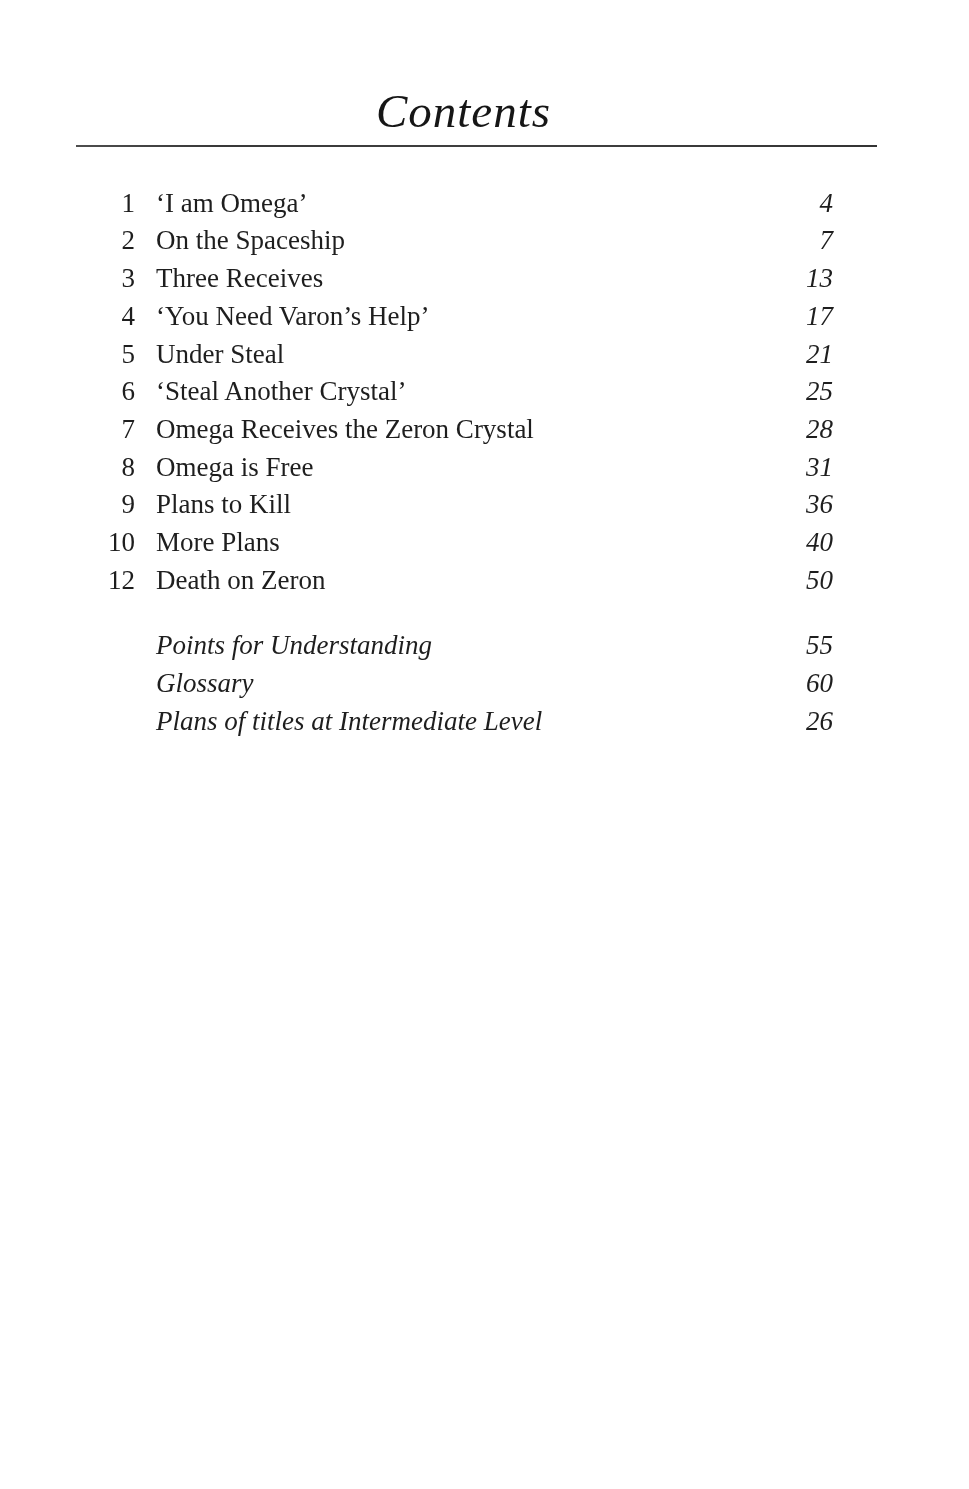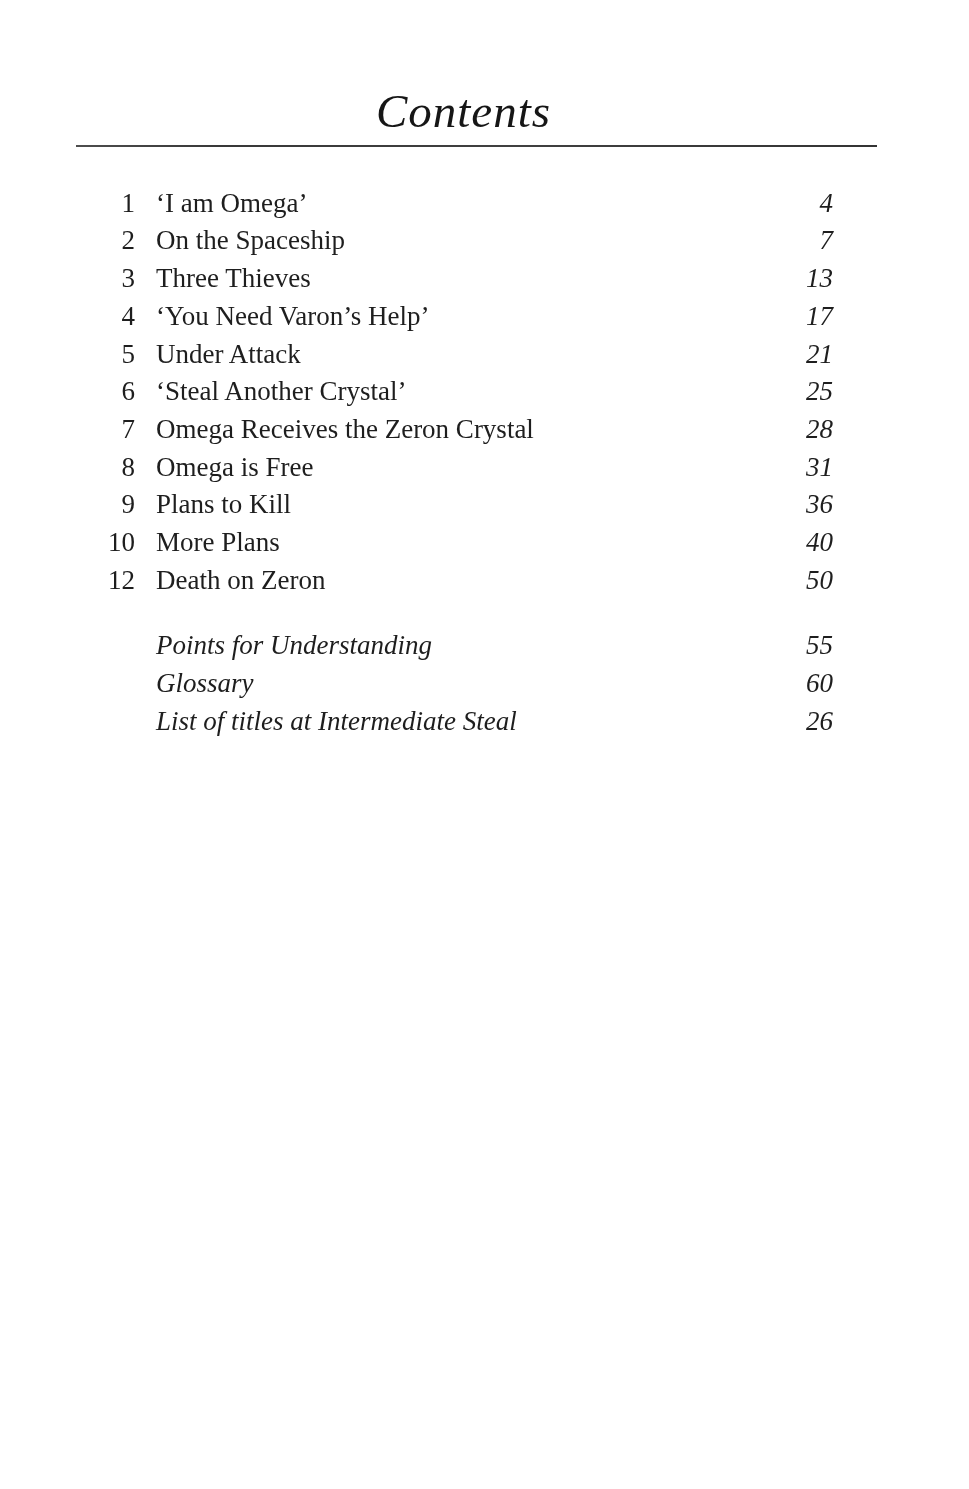--- a/index.html
+++ b/index.html
@@ -93,33 +93,33 @@
     </div>
 
     <div class="row">
       <span class="num">2</span>
       <span class="chapter-title">On the Spaceship</span>
       <span class="pagenum">7</span>
     </div>
 
     <div class="row">
       <span class="num">3</span>
-      <span class="chapter-title">Three Thieves</span>
+      <span class="chapter-title">Three Receives</span>
       <span class="pagenum">13</span>
     </div>
 
     <div class="row">
       <span class="num">4</span>
       <span class="chapter-title">‘You Need Varon’s Help’</span>
       <span class="pagenum">17</span>
     </div>
 
     <div class="row">
       <span class="num">5</span>
-      <span class="chapter-title">Under Attack</span>
+      <span class="chapter-title">Under Steal</span>
       <span class="pagenum">21</span>
     </div>
 
     <div class="row">
       <span class="num">6</span>
       <span class="chapter-title">‘Steal Another Crystal’</span>
       <span class="pagenum">25</span>
     </div>
 
     <div class="row">
@@ -164,19 +164,19 @@
     </div>
 
     <div class="row">
       <span class="num"></span>
       <span class="chapter-title">Glossary</span>
       <span class="pagenum">60</span>
     </div>
 
     <div class="row">
       <span class="num"></span>
-      <span class="chapter-title">List of titles at Intermediate Steal</span>
+      <span class="chapter-title">Plans of titles at Intermediate Level</span>
       <span class="pagenum">26</span>
     </div>
 
   </div>
 
 </div>
 
 </body></html>

